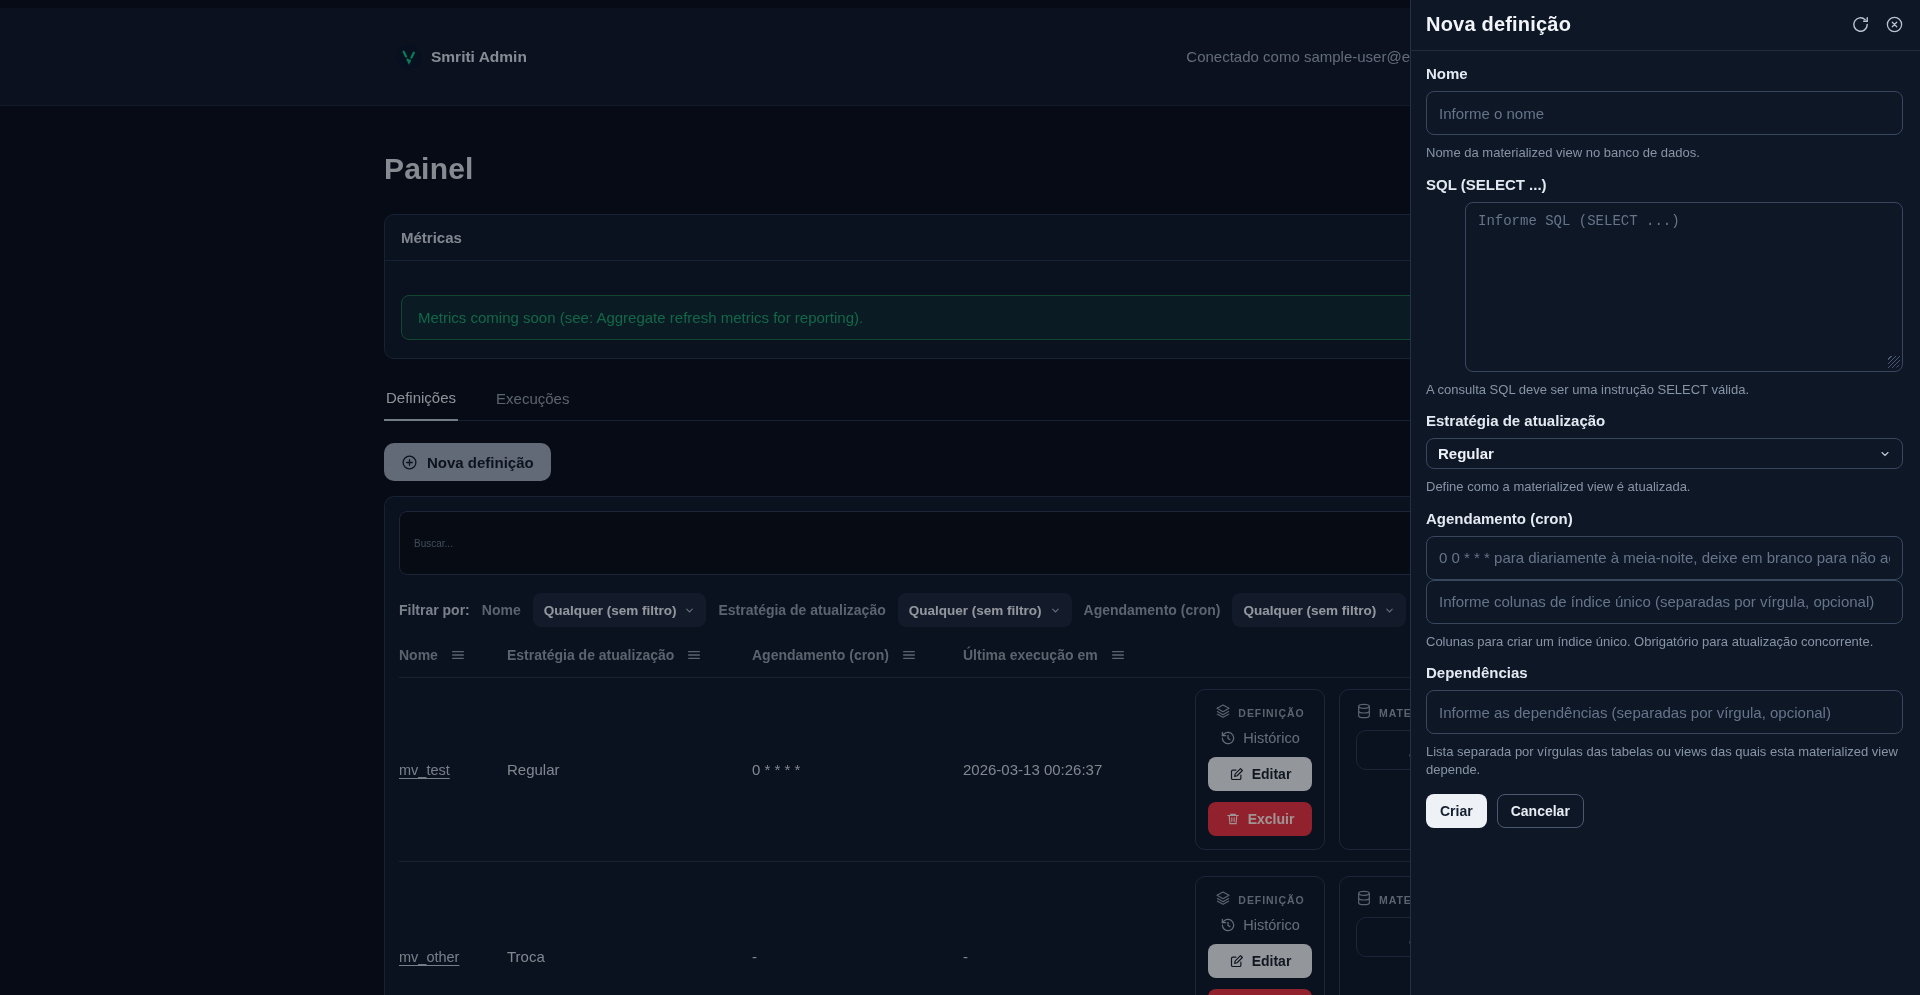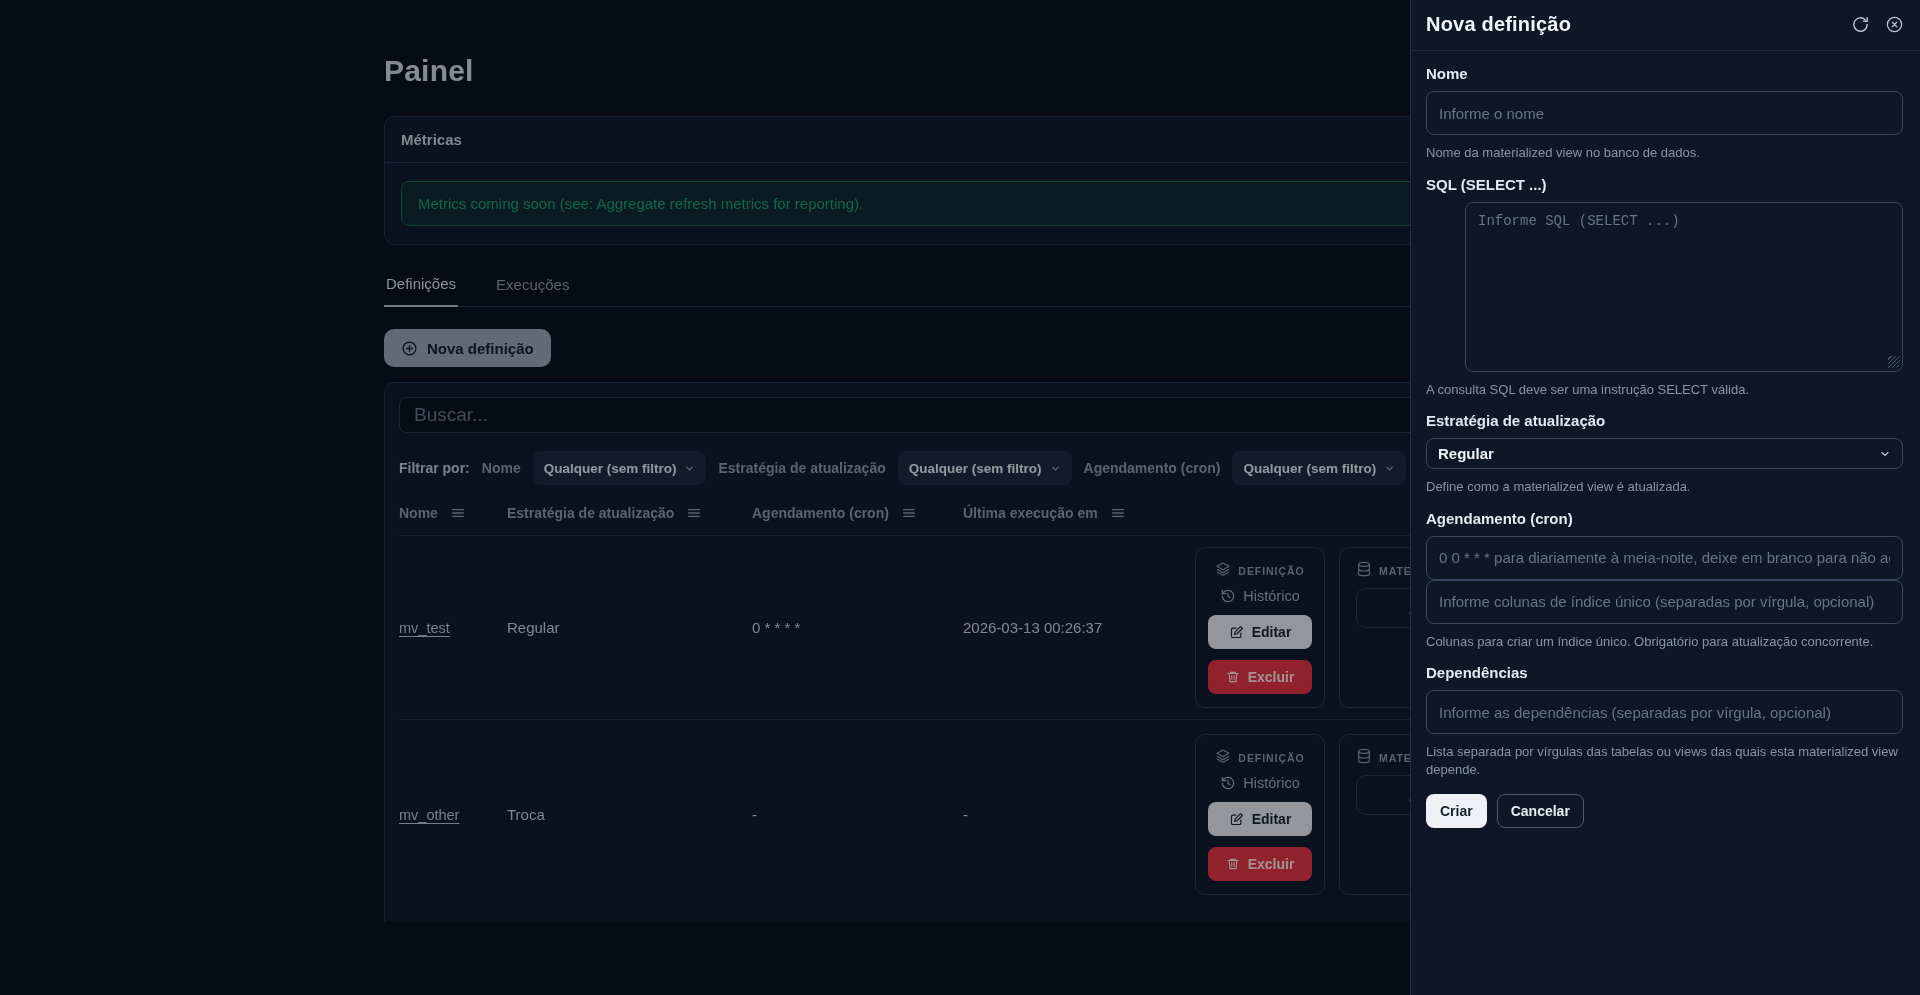--- a/index.html
+++ b/index.html
@@ -20,34 +20,34 @@
   .conn { margin-left:auto; font-size:15px; color:#94a3b8; white-space:nowrap; padding-right:126px; }
 
   
   h1.page-title { margin-top:46px; font-size:30px; font-weight:700; color:#ccd4de; letter-spacing:.2px; }
   .card { background:#101a2f; border:1px solid #233450; border-radius:10px; }
   .metrics-card { margin-top:28px; }
   .metrics-card .card-header { padding:14px 16px; border-bottom:1px solid #233450; font-size:15px; font-weight:700; color:#c3cdd9; }
   .metrics-card .card-body { padding:18px 16px; }
   .notice {
     border:1px solid #1d6b4a; background:rgba(16,185,129,.10); color:#1d9d6c;
-    border-radius:8px; padding:13px 16px; font-size:15px;
+    border-radius:8px; padding:13px 16px; font-size:15px;margin-top:16px;
   }
   .tabs { margin-top:30px; display:flex; gap:36px; border-bottom:1px solid #233450; }
   .tab { background:none; border:none; font-family:inherit; font-size:15px; padding:0 2px 13px 2px; cursor:pointer; color:#8b97a8;text-align:right; }
   .tab.active { color:#d6dde7; border-bottom:2px solid #aebccb; margin-bottom:-1px; }
   .btn-newdef {
     margin-top:22px; height:38px; padding:0 17px; border:none; border-radius:10px;
     background:#93a1b3; color:#141d2e; font-family:inherit; font-size:15px; font-weight:600;
     display:inline-flex; align-items:center; gap:9px; cursor:pointer;
   }
   .table-card { margin-top:15px; padding:14px 14px 0 14px; border-bottom:none; border-bottom-left-radius:0; border-bottom-right-radius:0; min-height:540px; }
   .search-input {
-    width:100%; height:36px; background:#0a111f; border:1px solid #2b3a56; border-radius:8px;
-    color:#cbd5e1; font-family:inherit; font-size:19px; padding:0 14px; outline:none;
+    width:100%; height:64px; background:#0a111f; border:1px solid #2b3a56; border-radius:8px;
+    color:#cbd5e1; font-family:inherit; font-size:10px; padding:0 14px; outline:none;
   }
   .search-input::placeholder { color:#64748b; }
   .filter-row { margin-top:18px; display:flex; align-items:center; gap:12px; flex-wrap:nowrap; }
   .filter-by { font-size:14px; font-weight:700; color:#b9c4d2; }
   .f-label { font-size:14px; font-weight:700; color:#8b97a8; white-space:nowrap; }
   .f-select {
     height:34px; background:#1d2941; border:none; border-radius:8px; padding:0 11px;
     display:inline-flex; align-items:center; gap:8px; color:#dfe6ee; font-family:inherit;
     font-size:13.5px; font-weight:600; cursor:pointer; white-space:nowrap;
   }
@@ -126,20 +126,33 @@
   .btn-cancel {
     height:34px; padding:0 13px; background:transparent; border:1px solid #4a5870; border-radius:8px;
     color:#e8edf3; font-family:inherit; font-size:14px; font-weight:600; cursor:pointer;
   }
   svg { display:block; }
 </style>
 </head>
 <body>
 
 <div class="app">
+  <header class="topbar">
+    <div class="container topbar-inner">
+      <div class="brand">
+        <span class="logo">
+          <svg width="16" height="16" viewBox="0 0 24 24" fill="none" stroke="#10b981" stroke-width="3.4" stroke-linecap="round">
+            <path d="M4 4l8 16L20 4" stroke-dasharray="8 5"></path>
+          </svg>
+        </span>
+        <span class="brand-name">Smriti Admin</span>
+      </div>
+      <div class="conn">Conectado como sample-user@e</div>
+    </div>
+  </header>
 
   <main class="container">
     <h1 class="page-title">Painel</h1>
 
     <section class="card metrics-card">
       <div class="card-header">Métricas</div>
       <div class="card-body">
         <div class="notice">Metrics coming soon (see: Aggregate refresh metrics for reporting).</div>
       </div>
     </section>

